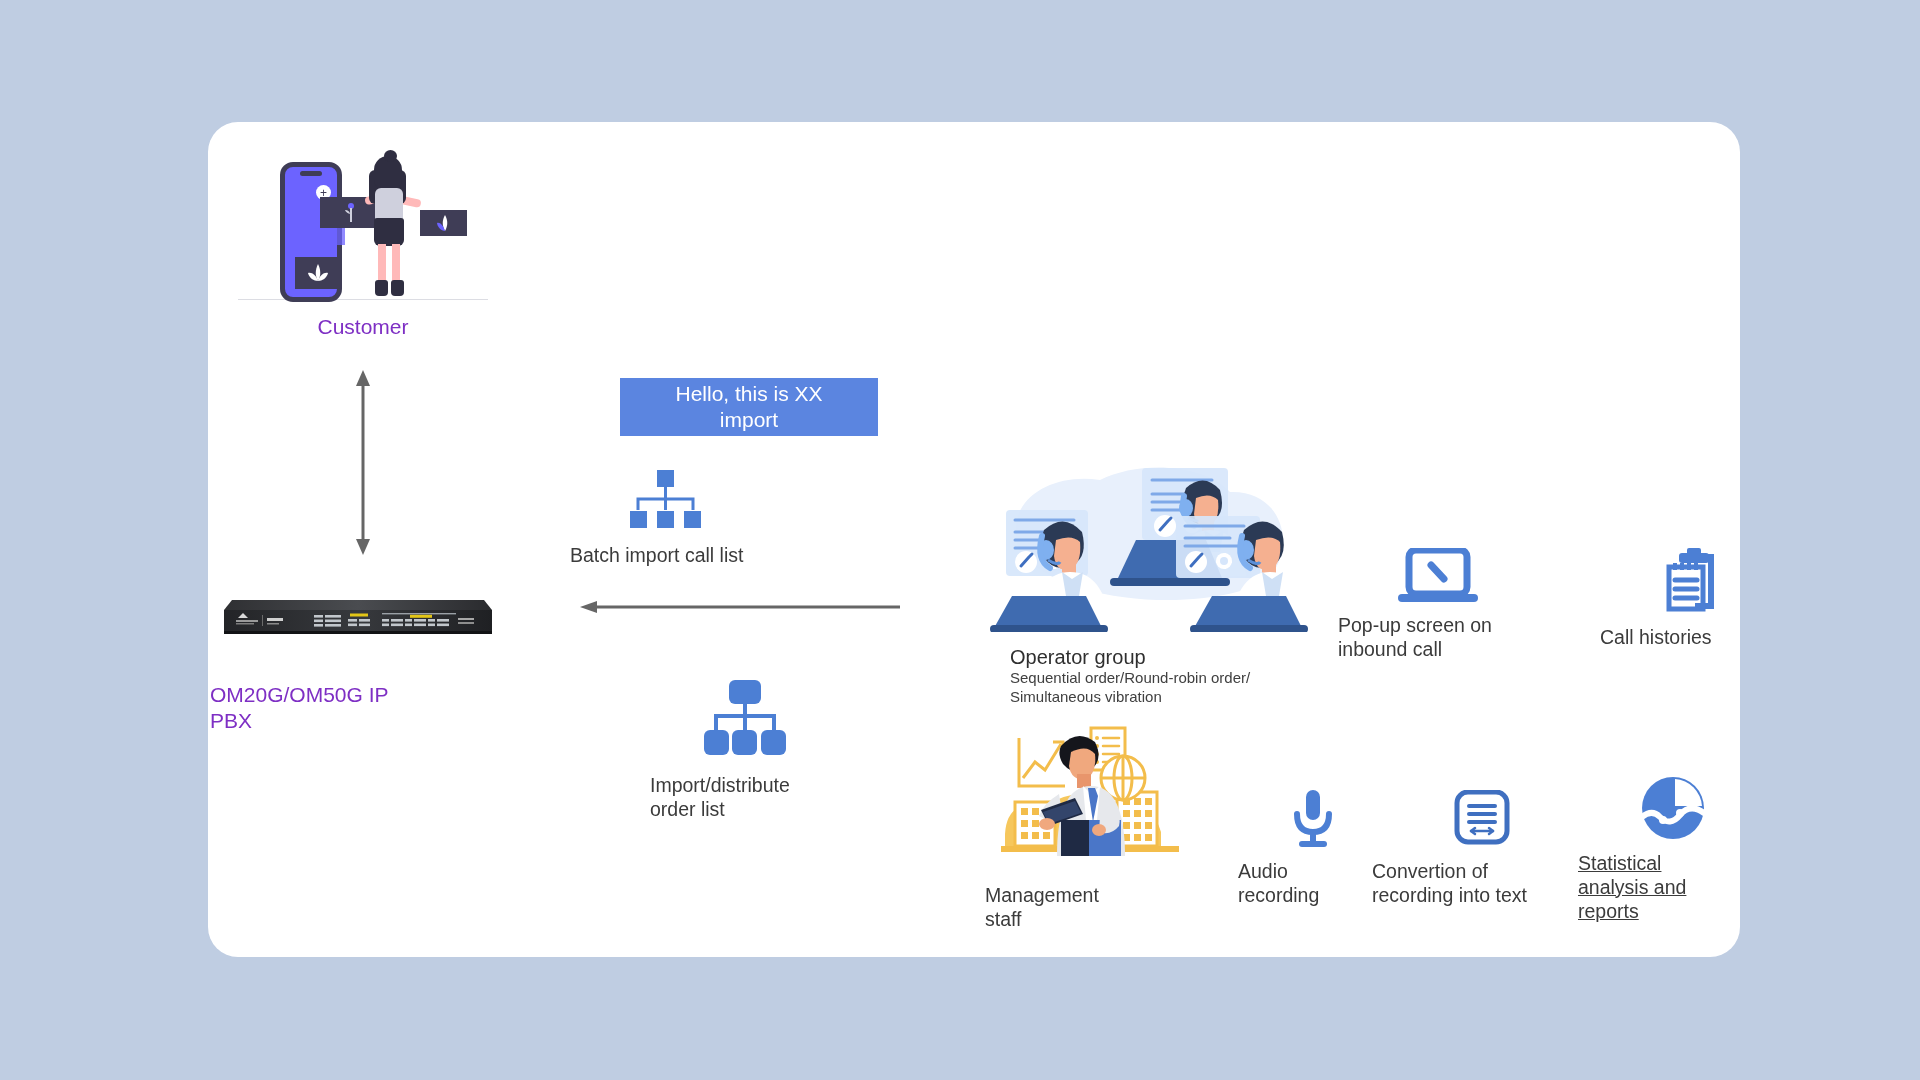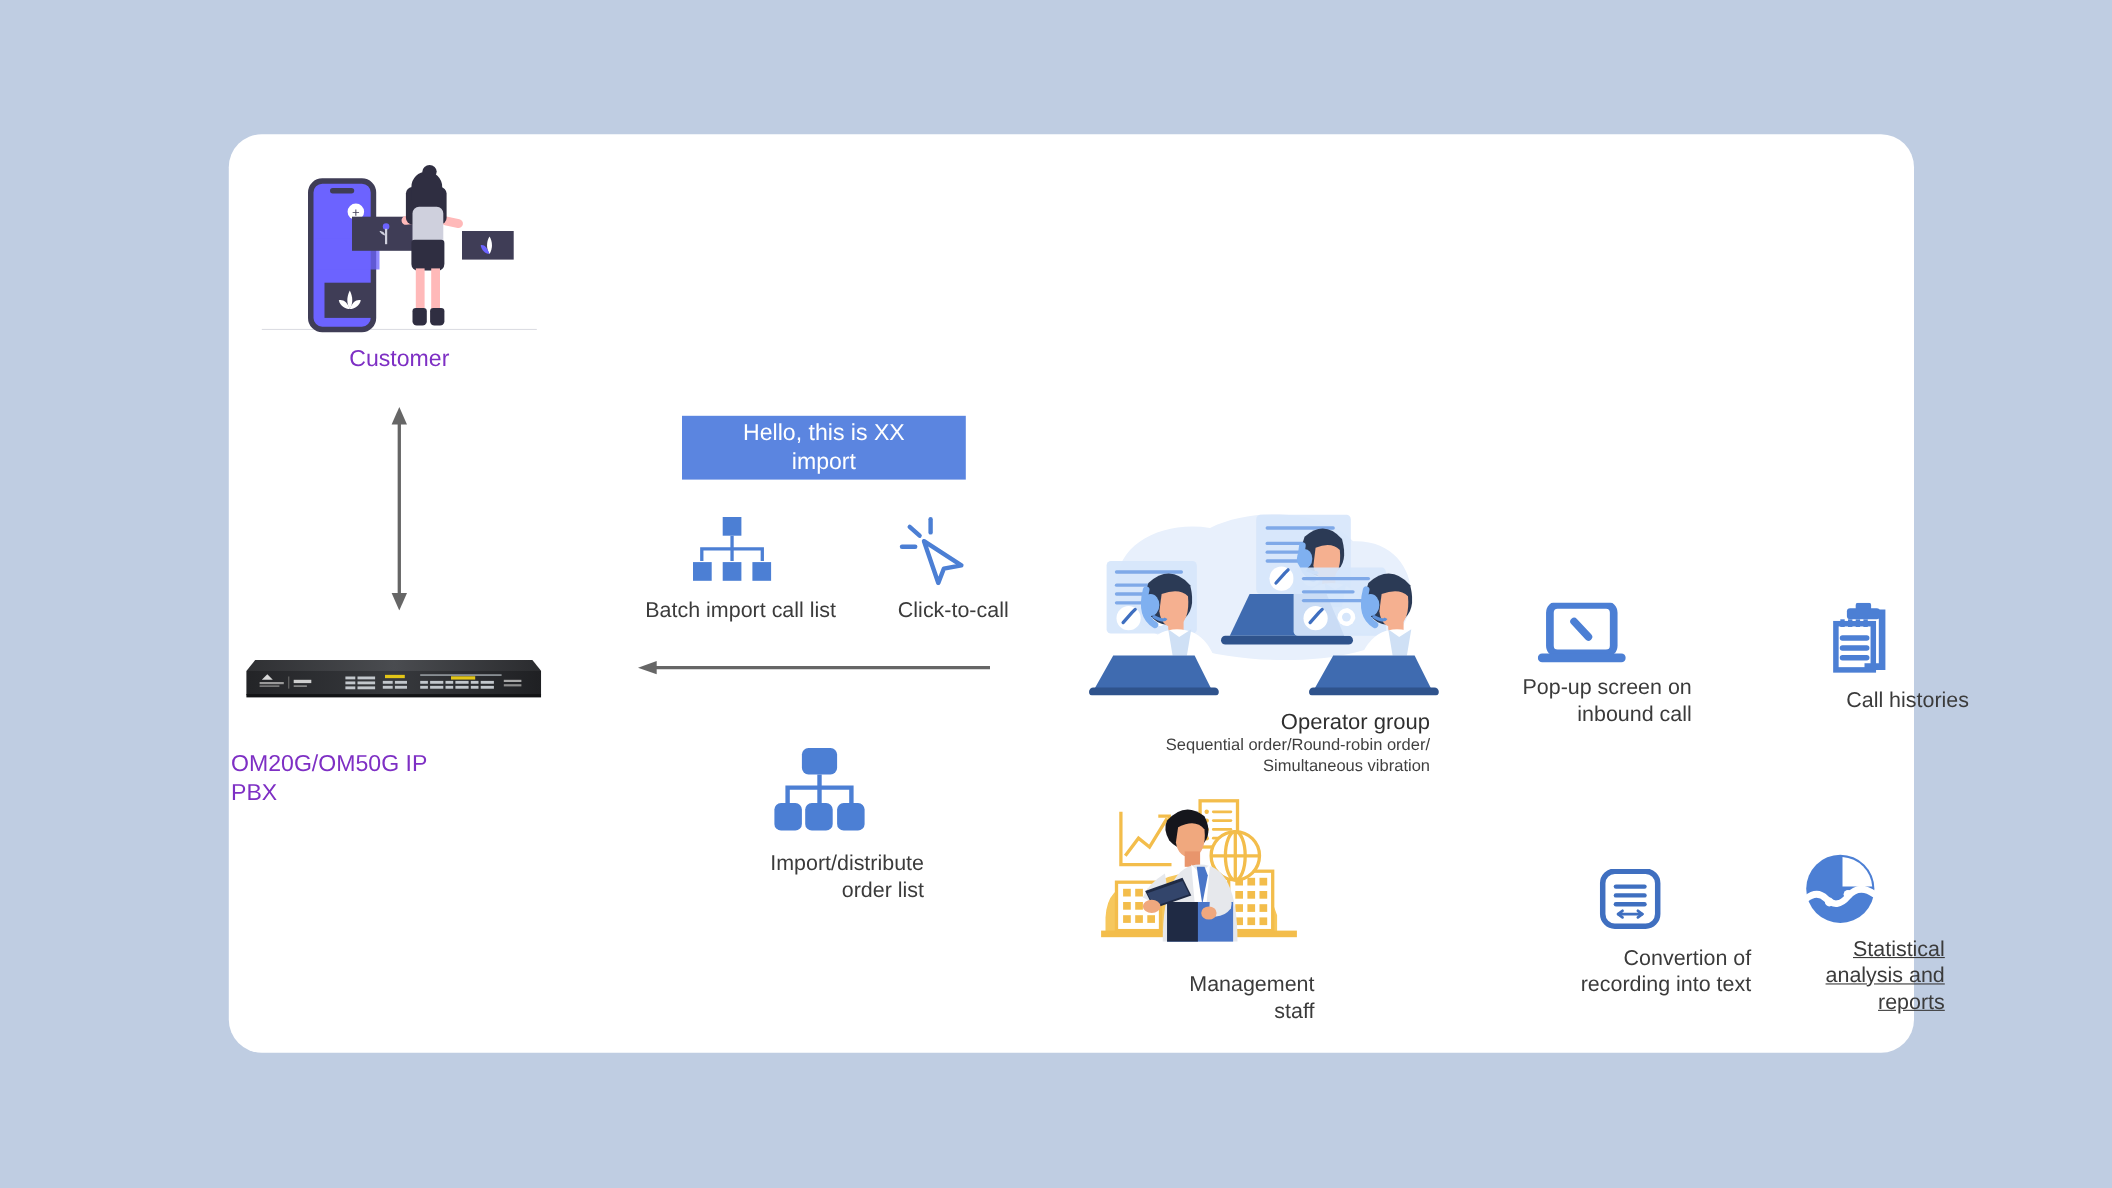--- a/index.html
+++ b/index.html
@@ -16,21 +16,21 @@
     position: absolute;
     left: 208px; top: 122px;
     width: 1532px; height: 835px;
     background: #ffffff;
     border-radius: 30px;
   }
 
   
   .abs { position: absolute; }
   .cap {
-    text-align: right;
+    text-align: left;
     color: #3b3b3b;
     line-height: 1.22;
     white-space: pre-line;
   }
   .cap-lg { font-size: 19.5px; }
 
   
   #customer-illus { left: 238px; top: 150px; width: 250px; height: 160px; }
   .ground-line {
     position: absolute; left: 0; bottom: 10px; width: 250px; height: 1px;
@@ -279,33 +279,20 @@
         <path d="M10 40 L10 29 L65 29 L65 40" fill="none" stroke="#4c7fd4" stroke-width="3"></path>
         <line x1="37.5" y1="29" x2="37.5" y2="40" stroke="#4c7fd4" stroke-width="3"></line>
         <rect x="2" y="41" width="17" height="17" fill="#4c7fd4"></rect>
         <rect x="29" y="41" width="17" height="17" fill="#4c7fd4"></rect>
         <rect x="56" y="41" width="17" height="17" fill="#4c7fd4"></rect>
       </svg>
     </div>
     <div class="cap cap-lg" style="margin-top:12px;">Batch import call list</div>
   </div>
 
-  <div id="feat-click" class="feat">
-    <div class="glyph" style="height:62px;">
-      <svg width="66" height="62" viewBox="0 0 66 62">
-        <g stroke="#4c7fd4" stroke-width="4" stroke-linecap="round">
-          <line x1="34" y1="14" x2="34" y2="2"></line>
-          <line x1="24" y1="17" x2="15" y2="9"></line>
-          <line x1="20" y1="27" x2="8" y2="27"></line>
-        </g>
-        <path d="M28 22 L62 44 L46 47 L41 60 Z" fill="none" stroke="#4c7fd4" stroke-width="4" stroke-linejoin="round"></path>
-      </svg>
-    </div>
-    <div class="cap cap-lg" style="margin-top:12px;">Click-to-call</div>
-  </div>
 
   <svg id="h-arrow" class="abs" viewBox="0 0 320 14">
     <line x1="14" y1="7" x2="320" y2="7" stroke="#666666" stroke-width="3"></line>
     <polygon points="0,7 17,1 17,13" fill="#666666"></polygon>
   </svg>
 
   <div id="feat-import" class="feat">
     <div class="glyph" style="height:78px;">
       <svg width="86" height="78" viewBox="0 0 86 78">
         <rect x="27" y="0" width="32" height="24" rx="6" fill="#4c7fd4"></rect>
@@ -519,20 +506,32 @@
     <path d="M46 94 l34 -12 8 16 -34 12 z" fill="#1f2a44"></path>
     <path d="M48 96 l32 -11 6 12 -32 11 z" fill="#33456b"></path>
     <ellipse cx="52" cy="108" rx="8" ry="6" fill="#f0a87e"></ellipse>
     <path d="M106 84 q22 8 18 26 q-8 10 -20 6" fill="#e6e8ec"></path>
     <ellipse cx="104" cy="114" rx="7" ry="6" fill="#f0a87e"></ellipse>
   </svg>
 
   <div id="mgmt-label" class="abs cap cap-lg">Management
 staff</div>
 
+  <div id="feat-audio" class="feat">
+    <div class="glyph" style="height:58px;">
+      <svg width="48" height="58" viewBox="0 0 48 58">
+        <rect x="17" y="0" width="14" height="30" rx="7" fill="#4c7fd4"></rect>
+        <path d="M8 24 q0 18 16 18 q16 0 16 -18" fill="none" stroke="#4c7fd4" stroke-width="6" stroke-linecap="round"></path>
+        <line x1="24" y1="42" x2="24" y2="51" stroke="#4c7fd4" stroke-width="6"></line>
+        <line x1="13" y1="54" x2="35" y2="54" stroke="#4c7fd4" stroke-width="6" stroke-linecap="round"></line>
+      </svg>
+    </div>
+    <div class="cap cap-lg" style="margin-top:12px;">Audio
+recording</div>
+  </div>
 
   <div id="feat-conv" class="feat">
     <div class="glyph" style="height:58px;">
       <svg width="56" height="58" viewBox="0 0 56 58">
         <rect x="3" y="2" width="50" height="50" rx="11" fill="none" stroke="#3f6fc0" stroke-width="5"></rect>
         <g stroke="#3f6fc0" stroke-width="4" stroke-linecap="round">
           <line x1="15" y1="16" x2="41" y2="16"></line>
           <line x1="15" y1="24" x2="41" y2="24"></line>
           <line x1="15" y1="32" x2="41" y2="32"></line>
         </g>

